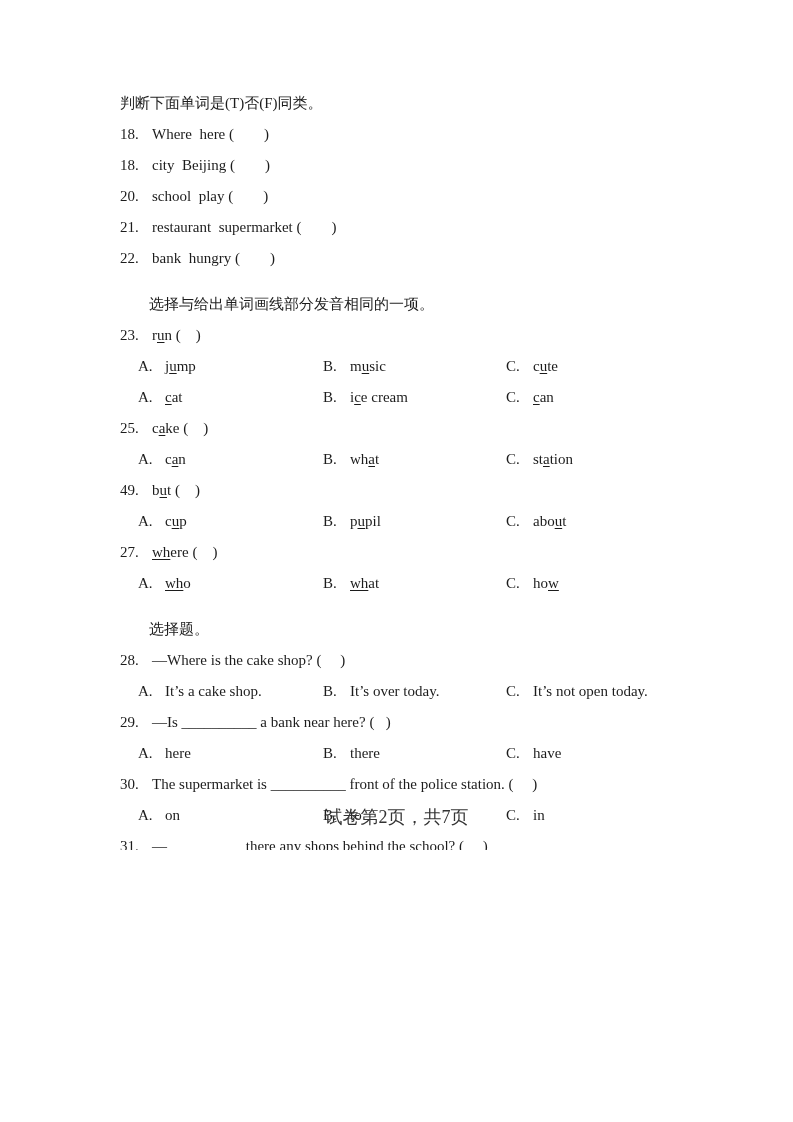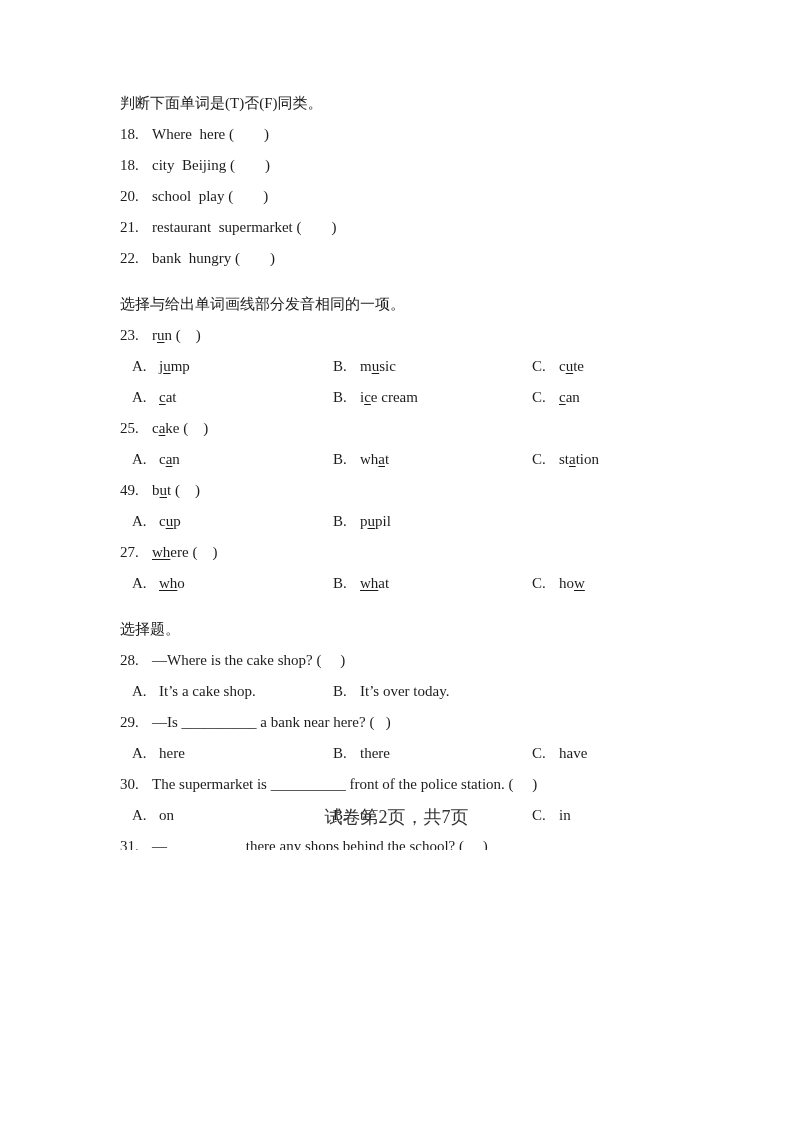--- a/index.html
+++ b/index.html
@@ -16,29 +16,28 @@
     color: #1c1c1c;
   }
   .line {
     margin: 0 0 16px 0;
     line-height: 15px;
     white-space: pre-wrap;
   }
   .options {
     display: grid;
     grid-template-columns: 185px 183px 1fr;
-    margin: 0 0 16px 12px;
+    margin: 0 0 16px 18px;
     line-height: 15px;
-    gap: 16px;
   }
   .opt { white-space: pre-wrap; }
   .num { display: inline-block; min-width: 23px; margin-right: 9px; }
   .letter { display: inline-block; min-width: 17px; margin-right: 10px; }
   .u { text-decoration: underline; text-underline-offset: 2px; }
-  .gap-top { margin-top: 31px; }
+  .gap-top { margin-top: 31px; margin-left: 29px; }
   .footer {
     position: absolute;
     left: 0; right: 0; bottom: 26px;
     text-align: center;
     font-size: 18px;
     color: #333333;
     line-height: 14px;
   }
 </style>
 </head>
@@ -76,37 +75,39 @@
     <div class="options">
       <span class="opt"><span class="letter">A.</span><span>c</span><span class="u">a</span><span>n</span></span>
       <span class="opt"><span class="letter">B.</span><span>wh</span><span class="u">a</span><span>t</span></span>
       <span class="opt"><span class="letter">C.</span><span>st</span><span class="u">a</span><span>tion</span></span>
     </div>
 
     <p class="line"><span class="num">49.</span><span><span>b</span><span class="u">u</span><span>t</span></span><span> (    )</span></p>
     <div class="options">
       <span class="opt"><span class="letter">A.</span><span>c</span><span class="u">u</span><span>p</span></span>
       <span class="opt"><span class="letter">B.</span><span>p</span><span class="u">u</span><span>pil</span></span>
+      <span class="opt"><span class="letter">C.</span><span>abo</span><span class="u">u</span><span>t</span></span>
     </div>
 
     <p class="line"><span class="num">27.</span><span><span></span><span class="u">wh</span><span>ere</span></span><span> (    )</span></p>
     <div class="options">
       <span class="opt"><span class="letter">A.</span><span></span><span class="u">wh</span><span>o</span></span>
       <span class="opt"><span class="letter">B.</span><span></span><span class="u">wh</span><span>at</span></span>
       <span class="opt"><span class="letter">C.</span><span>ho</span><span class="u">w</span><span></span></span>
     </div>
   </section>
 
   <section>
     <p class="line gap-top">选择题。</p>
 
     <p class="line"><span class="num">28.</span><span>—Where is the cake shop? (     )</span></p>
     <div class="options">
       <span class="opt"><span class="letter">A.</span><span>It’s a cake shop.</span></span>
       <span class="opt"><span class="letter">B.</span><span>It’s over today.</span></span>
+      <span class="opt"><span class="letter">C.</span><span>It’s not open today.</span></span>
     </div>
 
     <p class="line"><span class="num">29.</span><span>—Is __________ a bank near here? (   )</span></p>
     <div class="options">
       <span class="opt"><span class="letter">A.</span><span>here</span></span>
       <span class="opt"><span class="letter">B.</span><span>there</span></span>
       <span class="opt"><span class="letter">C.</span><span>have</span></span>
     </div>
 
     <p class="line"><span class="num">30.</span><span>The supermarket is __________ front of the police station. (     )</span></p>

